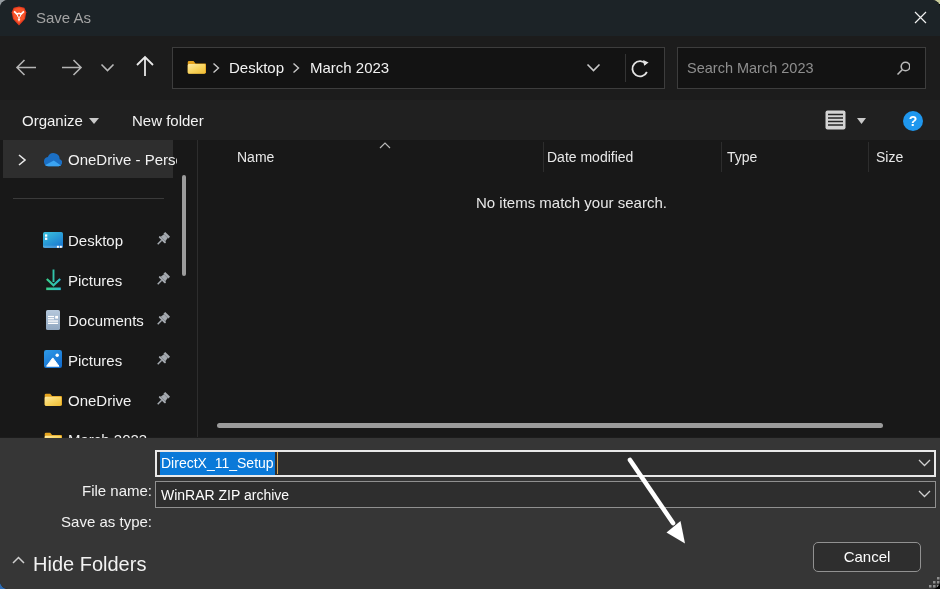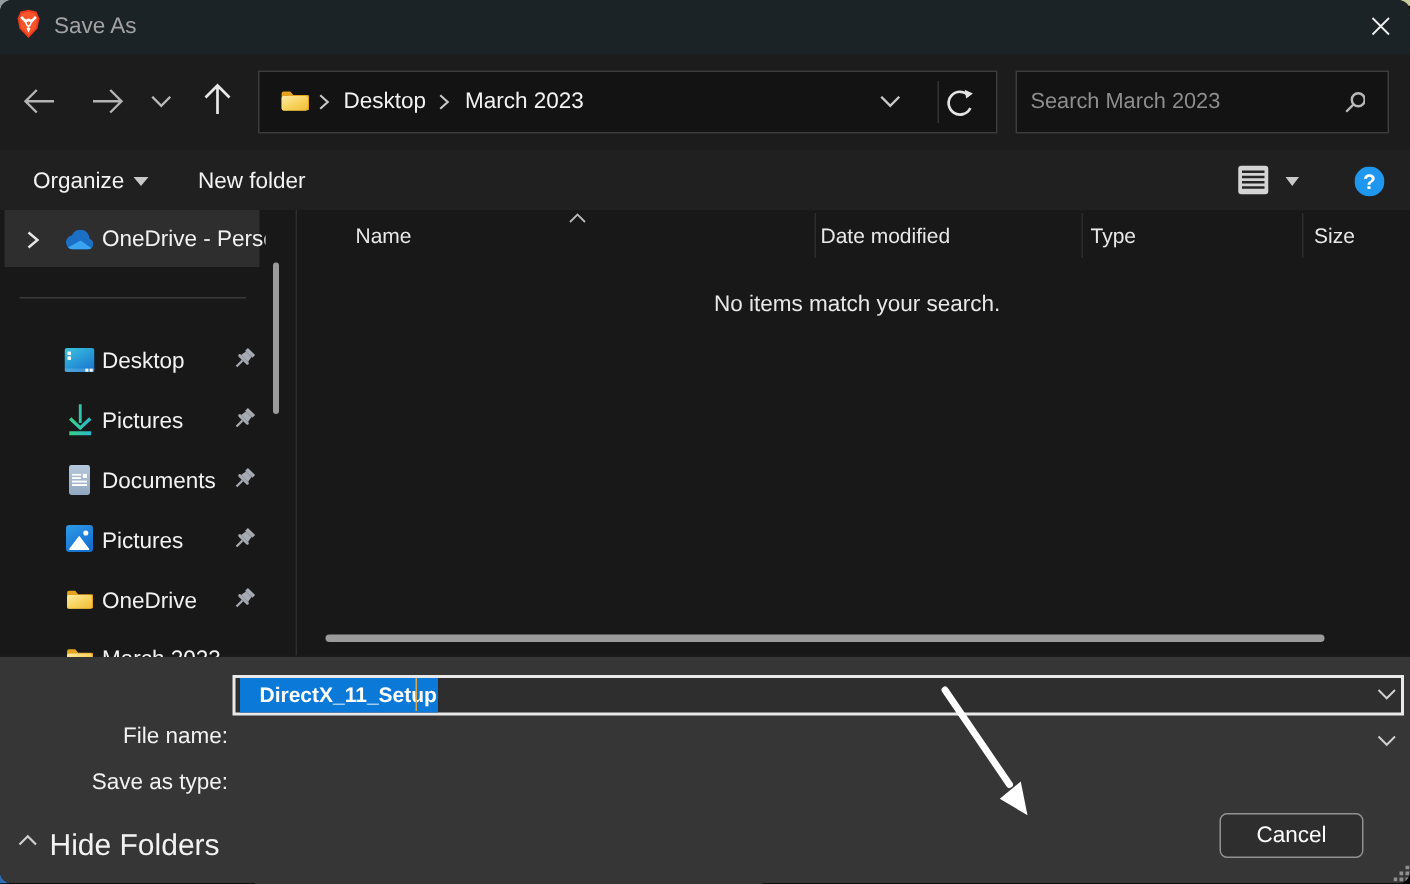--- a/index.html
+++ b/index.html
@@ -28,23 +28,23 @@
   #vscroll { position:absolute; left:182px; top:175px; width:4px; height:101px; background:#9b9b9b; border-radius:2px; }
   .hdr { position:absolute; top:149px; font-size:14px; color:#e8e8e8; }
   .colsep { position:absolute; top:142px; width:1px; height:30px; background:#2d2d2d; }
   #noitems { position:absolute; left:476px; top:194px; font-size:15px; color:#e8e8e8; }
   #hscroll { position:absolute; left:217px; top:423px; width:666px; height:5px; background:#9b9b9b; border-radius:2.5px; }
   
   #footer { position:absolute; left:0; top:438px; width:940px; height:151px; background:#363636; }
   .flabel { position:absolute; font-size:15px; color:#f2f2f2; text-align:right; width:140px; left:12px;margin-top:26px; }
   #fninput { position:absolute; left:155px; top:450px; width:781px; height:27px; background:#2e2e2e; border:2px solid #e9e9e9; }
   #seltype { position:absolute; left:155px; top:481px; width:781px; height:27px; background:#2e2e2e; border:1px solid #909090; }
-  #fnsel { position:absolute; left:3px; top:0px; background:#0a79d8; color:#fff; font-size:14px; padding:3px 1px 4px 13px;font-weight:bold; }
+  #fnsel { position:absolute; left:3px; top:0px; background:#0a79d8; color:#fff; font-size:14px; padding:3px 1px 4px 1px; }
   #savebtn { position:absolute; left:688px; top:542px; width:108px; height:30px; background:#2e2e2e; border:1.5px solid #ebebeb; border-radius:5px; font-size:15px; color:#fdfdfd; text-align:center; line-height:26px; }
-  #cancelbtn { position:absolute; left:813px; top:542px; width:96px; height:30px; background:#2e2e2e; border:1px solid #919191; border-radius:5px; font-size:15px; color:#fdfdfd; text-align:center; line-height:28px; }
+  #cancelbtn { position:absolute; left:813px; top:542px; width:108px; height:30px; background:#2e2e2e; border:1px solid #919191; border-radius:5px; font-size:15px; color:#fdfdfd; text-align:center; line-height:28px; }
   #hidef { position:absolute; left:33px; top:553px; font-size:20px; color:#f2f2f2; }
 </style>
 </head>
 <body>
 <div class="abs" style="left:0;top:0;width:11px;height:7px;background:#959ca1"></div>
 <div class="abs" style="left:933px;top:0;width:7px;height:4px;background:#c7cb9b"></div>
 <div class="abs" style="left:0;top:581px;width:6px;height:8px;background:#2e6cb4"></div>
 <div id="win">
   <div id="titlebar"></div>
     <svg class="abs" style="left:11px;top:6px" width="16" height="20" viewBox="0 0 16 20">
@@ -279,20 +279,23 @@
   <div id="footer"></div>
   <div class="flabel" style="top:456px">File name:</div>
   <div class="flabel" style="top:487px">Save as type:</div>
   <div id="fninput">
       <div id="fnsel">DirectX_11_Setup</div>
     </div>
   <div class="abs" style="left:277px;top:452px;width:1px;height:22px;background:#d8a854"></div>
   <svg class="abs" style="left:918px;top:459px" width="13" height="8" viewBox="0 0 13 8">
     <path d="M1 1 L6.5 6.5 L12 1" stroke="#d0d0d0" stroke-width="1.3" fill="none"></path>
   </svg>
+  <div id="seltype">
+      <div style="position:absolute;left:5px;top:5px;font-size:14px;color:#fdfdfd">WinRAR ZIP archive</div>
+    </div>
   <svg class="abs" style="left:918px;top:490px" width="13" height="8" viewBox="0 0 13 8">
     <path d="M1 1 L6.5 6.5 L12 1" stroke="#d0d0d0" stroke-width="1.3" fill="none"></path>
   </svg>
   <div id="cancelbtn">Cancel</div>
   <svg class="abs" style="left:12px;top:556px" width="13" height="8" viewBox="0 0 13 8">
     <path d="M1 7 L6.5 1.5 L12 7" stroke="#d0d0d0" stroke-width="1.5" fill="none"></path>
   </svg>
   <div id="hidef">Hide Folders</div>
 
   <svg class="abs" style="left:615px;top:445px" width="90" height="110" viewBox="0 0 90 110">

